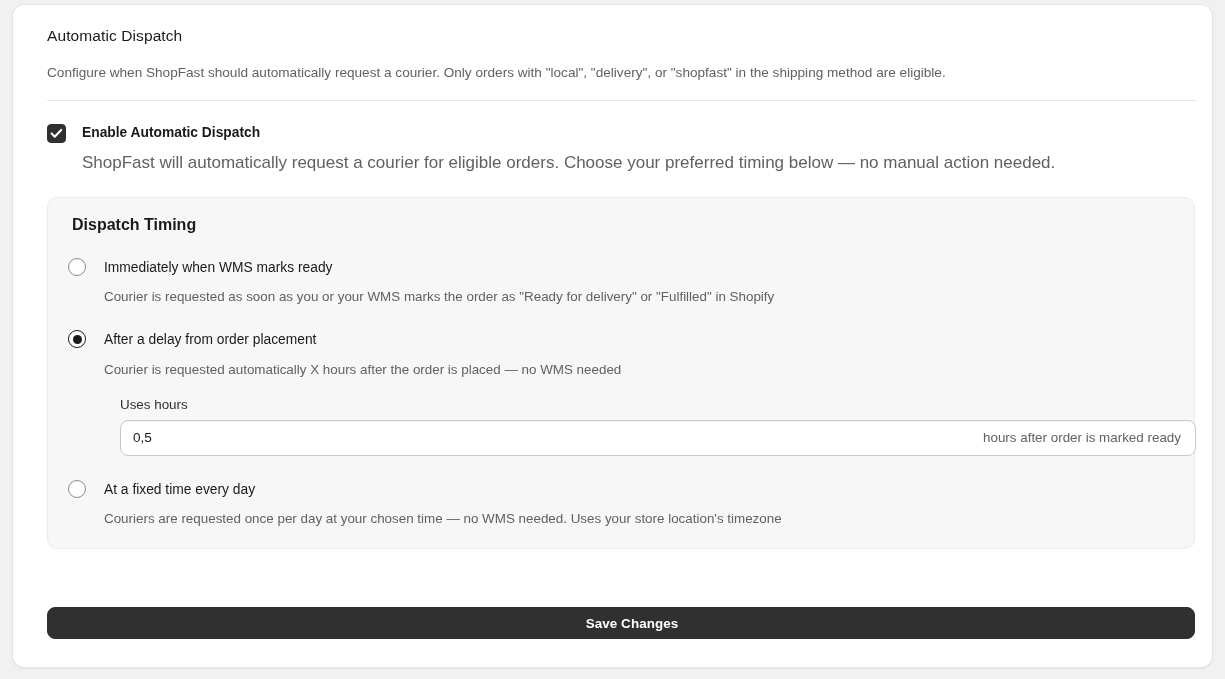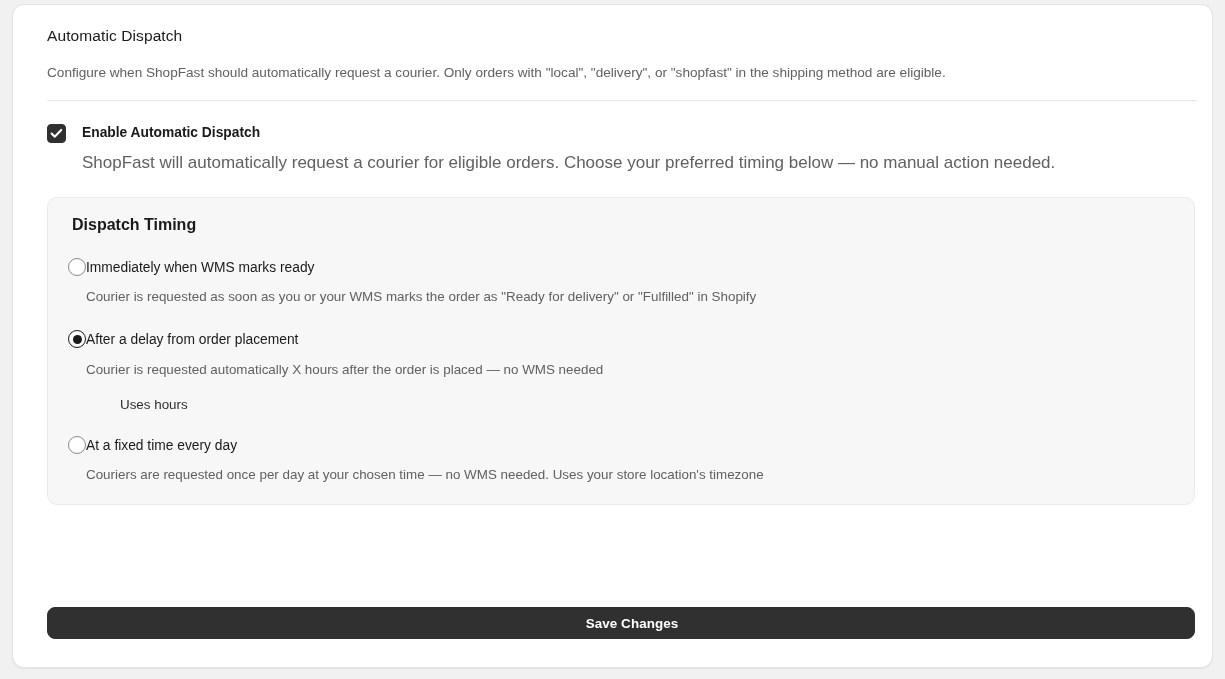--- a/index.html
+++ b/index.html
@@ -120,21 +120,21 @@
     position: absolute;
     left: 50%;
     top: 50%;
     width: 9px;
     height: 9px;
     margin-left: -4.5px;
     margin-top: -4.5px;
     border-radius: 50%;
     background: #1a1a1a;
   }
-  .radio-texts { }
+  .radio-texts { margin-left: 18px; }
   .radio-label {
     font-size: 13.8px;
     color: #1a1a1a;
     line-height: 1.2;
   }
   .radio-help {
     font-size: 13.4px;
     color: #616161;
     margin-top: 12px;
     line-height: 1.35;
@@ -231,20 +231,24 @@
     <div class="radio-row">
       <span class="radio checked"></span>
       <span class="radio-texts">
         <span class="radio-label">After a delay from order placement</span>
         <div class="radio-help">Courier is requested automatically X hours after the order is placed — no WMS needed</div>
       </span>
     </div>
 
     <div class="field-block">
       <div class="field-label">Uses hours</div>
+      <div class="input-wrap">
+        <input type="text" value="0,5" placeholder="0" style="">
+        <span class="input-suffix">hours after order is marked ready</span>
+      </div>
     </div>
 
     <div class="radio-row">
       <span class="radio"></span>
       <span class="radio-texts">
         <span class="radio-label">At a fixed time every day</span>
         <div class="radio-help">Couriers are requested once per day at your chosen time — no WMS needed. Uses your store location's timezone</div>
       </span>
     </div>
   </div>

